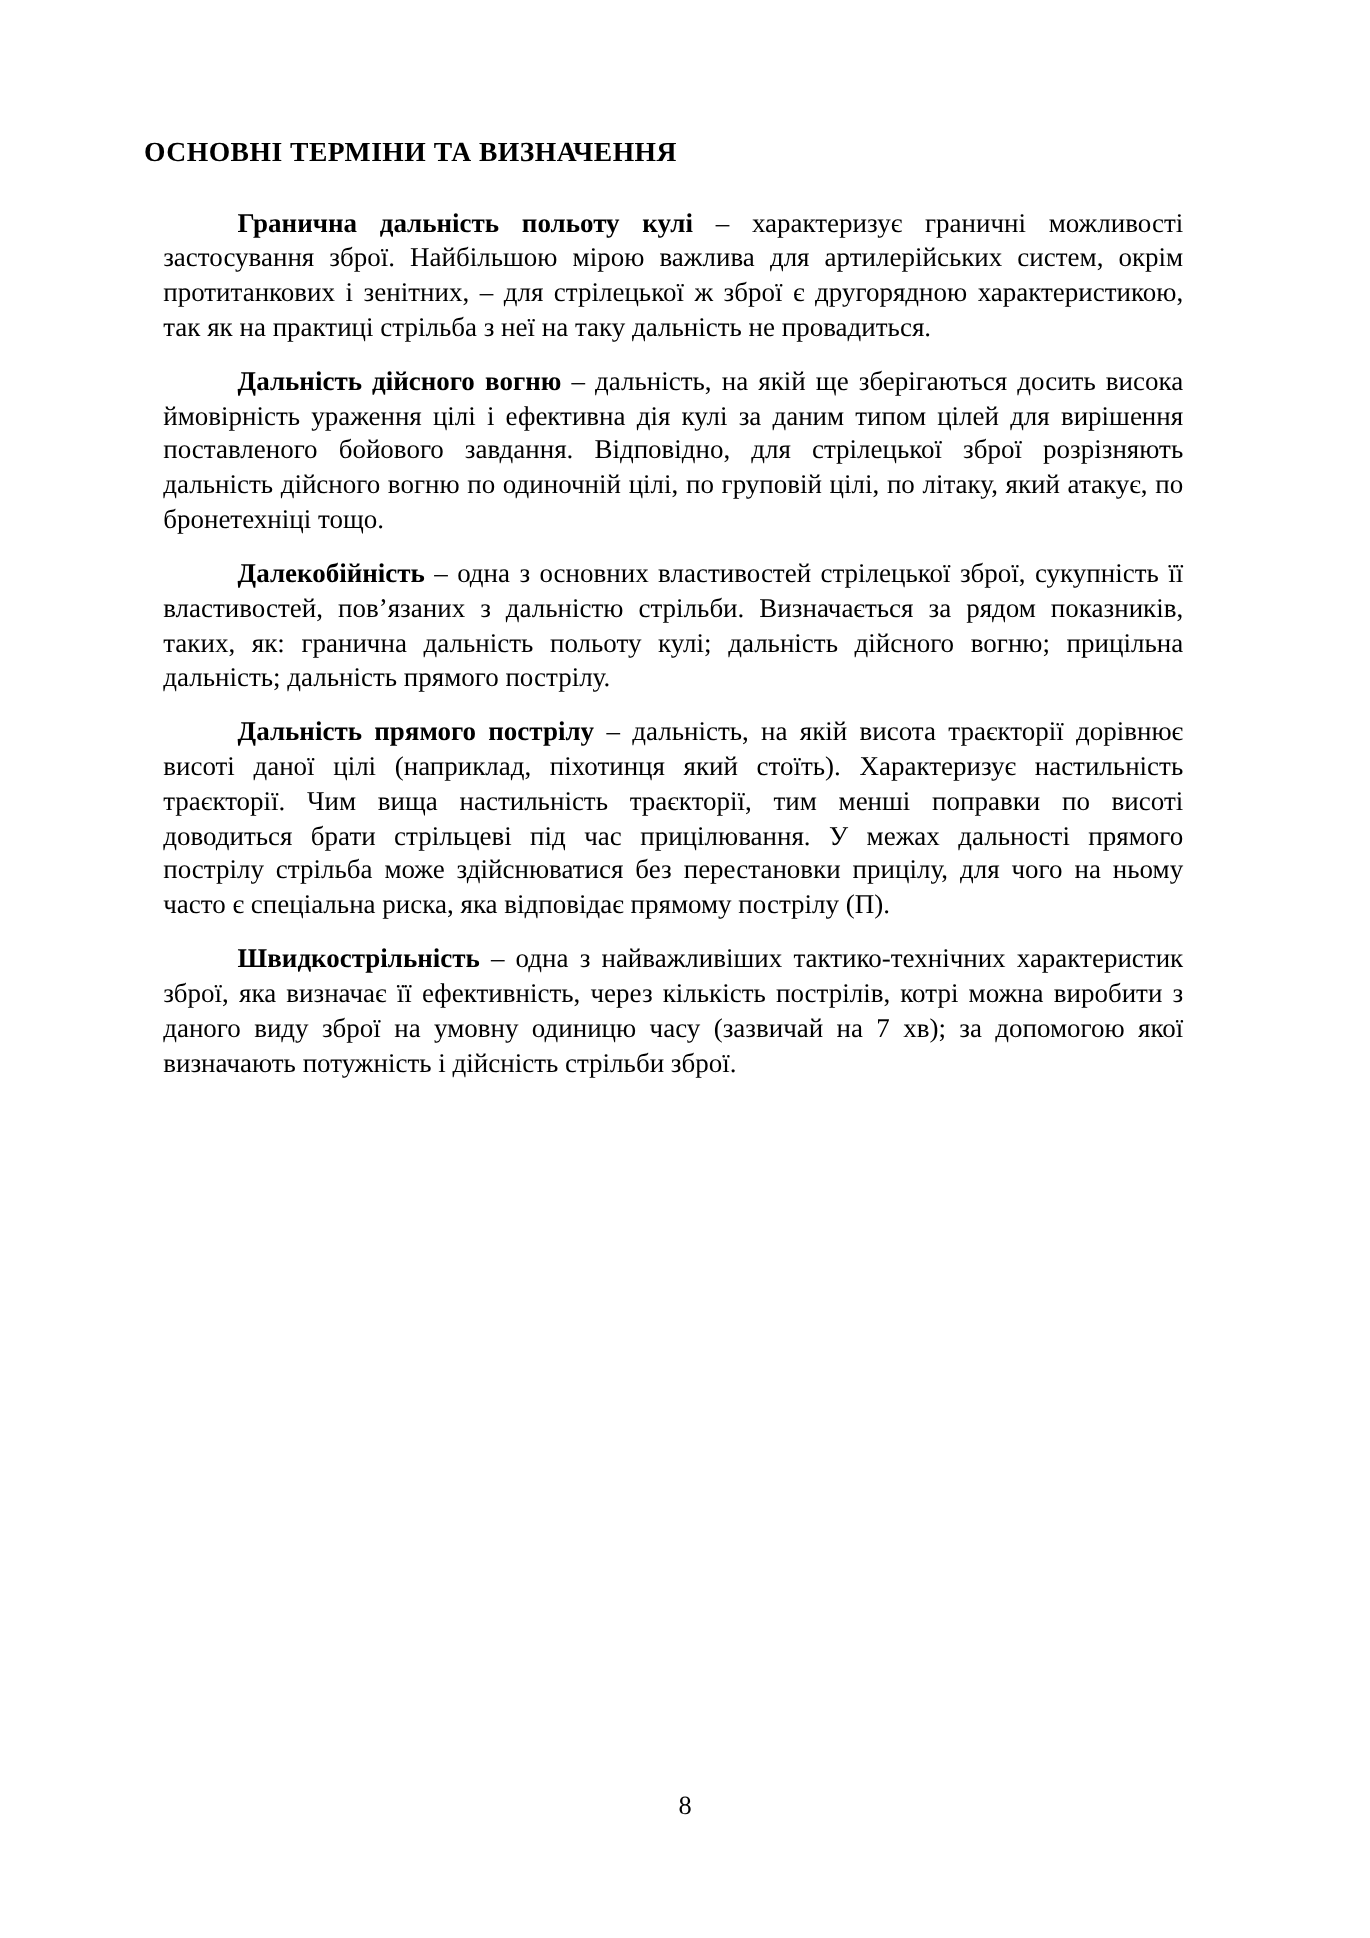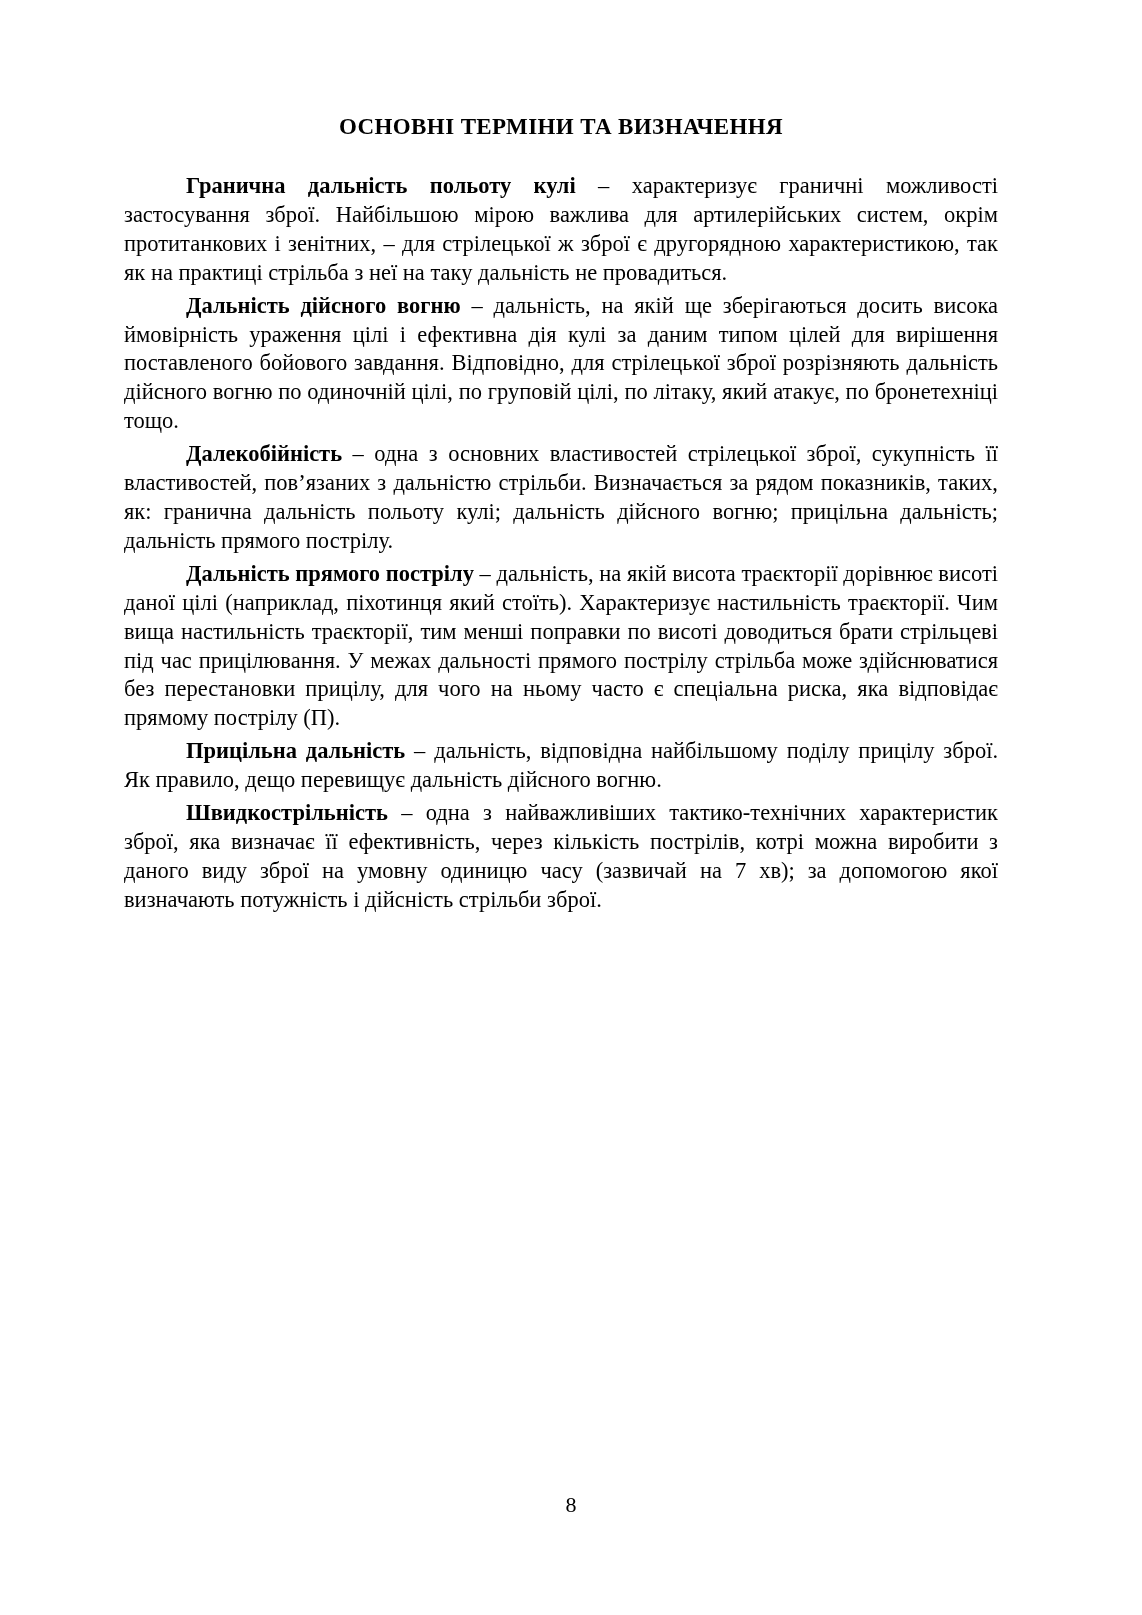--- a/index.html
+++ b/index.html
@@ -17,26 +17,25 @@
   }
   .text-block {
     position: absolute;
     left: 120px;
     top: 114px;
     width: 882px;
   }
   .doc-title {
     font-size: 23px;
     font-weight: bold;
-    text-align: center;
     margin: 0 0 32px 0;
     letter-spacing: 0.4px;
   }
   .para {
-    margin: 4px;
+    margin: 16px;
     font-size: 22.5px;
     line-height: 28.9px;
     text-align: justify;
     text-indent: 62px;
   }
   .para b {
     font-weight: bold;
   }
   .page-number {
     position: absolute;
@@ -54,19 +53,18 @@
   <h1 class="doc-title">ОСНОВНІ ТЕРМІНИ ТА ВИЗНАЧЕННЯ</h1>
 
   <p class="para"><b>Гранична дальність польоту кулі</b><span> – характеризує граничні можливості застосування зброї. Найбільшою мірою важлива для артилерійських систем, окрім протитанкових і зенітних, – для стрілецької ж зброї є другорядною характеристикою, так як на практиці стрільба з неї на таку дальність не провадиться.</span></p>
 
   <p class="para"><b>Дальність дійсного вогню</b><span> – дальність, на якій ще зберігаються досить висока ймовірність ураження цілі і ефективна дія кулі за даним типом цілей для вирішення поставленого бойового завдання. Відповідно, для стрілецької зброї розрізняють дальність дійсного вогню по одиночній цілі, по груповій цілі, по літаку, який атакує, по бронетехніці тощо.</span></p>
 
   <p class="para"><b>Далекобійність</b><span> – одна з основних властивостей стрілецької зброї, сукупність її властивостей, пов’язаних з дальністю стрільби. Визначається за рядом показників, таких, як: гранична дальність польоту кулі; дальність дійсного вогню; прицільна дальність; дальність прямого пострілу.</span></p>
 
   <p class="para"><b>Дальність прямого пострілу</b><span> – дальність, на якій висота траєкторії дорівнює висоті даної цілі (наприклад, піхотинця який стоїть). Характеризує настильність траєкторії. Чим вища настильність траєкторії, тим менші поправки по висоті доводиться брати стрільцеві під час прицілювання. У межах дальності прямого пострілу стрільба може здійснюватися без перестановки прицілу, для чого на ньому часто є спеціальна риска, яка відповідає прямому пострілу (П).</span></p>
 
-  <p class="para"><b>Прицільна дальність</b><span> – дальність, відповідна найбільшому поділу прицілу зброї. Як правило, дещо перевищує дальність дійсного вогню.</span></p>
 
 
   <p class="para"><b>Швидкострільність</b><span> – одна з найважливіших тактико-технічних характеристик зброї, яка визначає її ефективність, через кількість пострілів, котрі можна виробити з даного виду зброї на умовну одиницю часу (зазвичай на 7 хв); за допомогою якої визначають потужність і дійсність стрільби зброї.</span></p>
 </div>
 
 <div class="page-number">8</div>
 
 </body></html>

